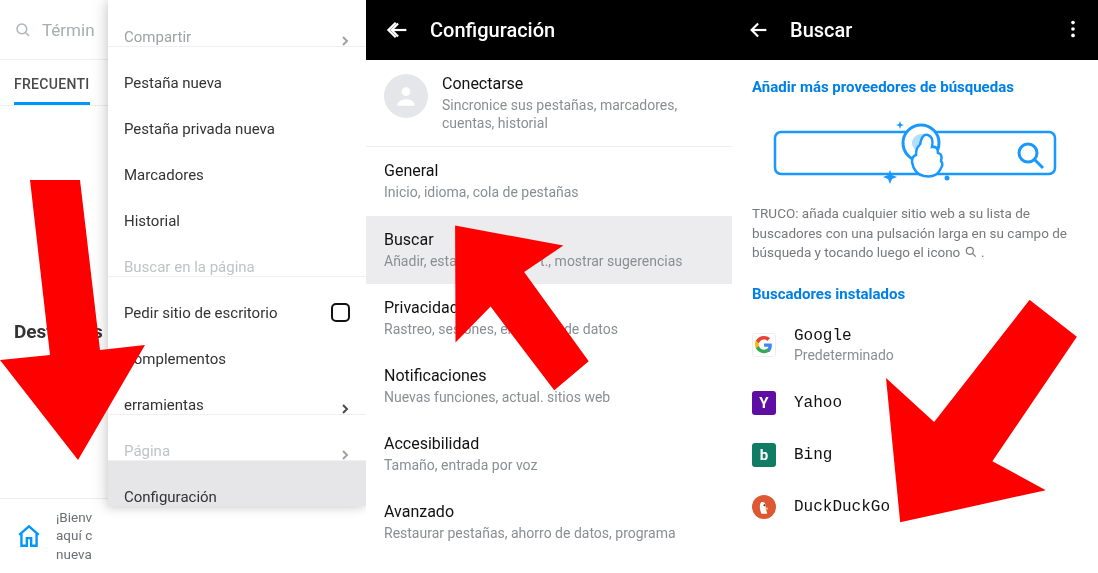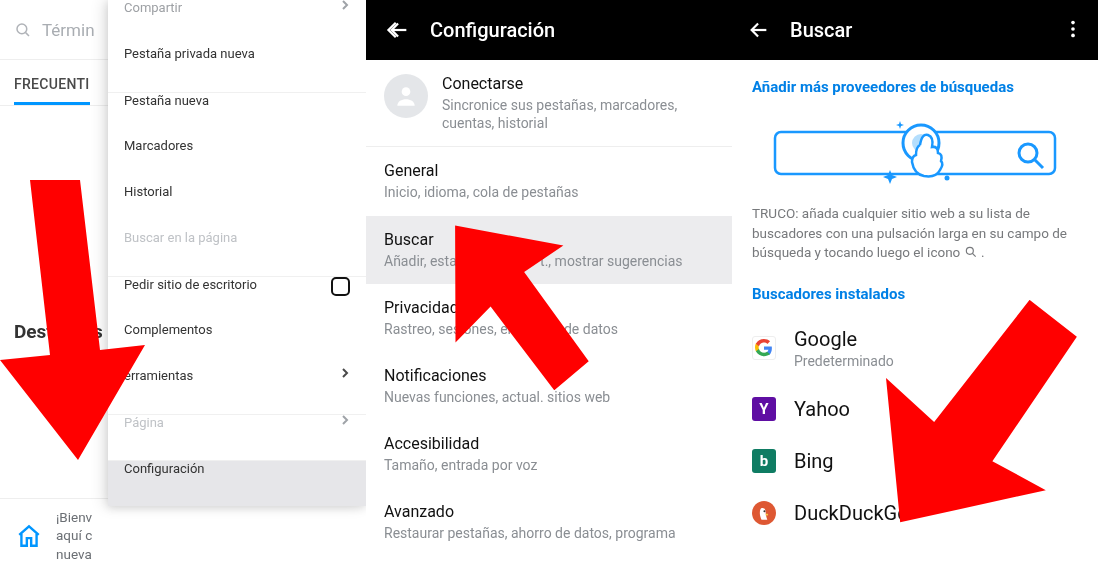--- a/index.html
+++ b/index.html
@@ -11,21 +11,21 @@
   .p1-search .q { width: 18px; height: 18px; margin-right: 10px; color: #b0b3b8; }
   .p1-search span { font-size: 17px; }
   .p1-tabs { height: 46px; display: flex; align-items: flex-end; padding: 0 14px; border-bottom: 1px solid #eee; }
   .p1-tabs-label { font-size: 14px; font-weight: 500; color: #4a4a4a; padding-bottom: 10px; border-bottom: 3px solid #0096ff; letter-spacing: 0.3px; }
   .p1-sectionlabel { padding: 24px 14px 10px; font-weight: 700; font-size: 19px; color: #333; }
   .p1-bottom { position: absolute; left: 0; bottom: 0; width: 100%; height: 74px; border-top: 1px solid #eee; display: flex; align-items: center; padding: 0 16px; gap: 14px; }
   .home-ico { width: 26px; height: 26px; color: #0096ff; }
   .p1-bottom-text { font-size: 13.5px; color: #6b6f74; line-height: 1.35; }
 
   .p1-menu { position: absolute; top: 0; right: 0; width: 258px; background: #fff; box-shadow: -4px 0 14px rgba(0,0,0,.12), 0 2px 8px rgba(0,0,0,.1); }
-  .mi { height: 46px; display: flex; align-items: flex-start; padding: 0 16px; font-size: 13px; color: #333; justify-content: space-between; }
+  .mi { height: 46px; display: flex; align-items: flex-end; padding: 0 16px; font-size: 15px; color: #333; justify-content: space-between; }
   .mi.disabled { color: #bfc2c6; }
   .mi.sep { border-top: 1px solid #f0f0f0; }
   .mi.selected { background: #e6e6e9; }
   .mi .chev { color: #9fa3a8; width: 10px; height: 10px; }
   .mi .chev.dark { color: #4a4a4a; }
   .mi .box { width: 19px; height: 19px; border: 2.5px solid #111; border-radius: 5px; }
   .p1-menu .top-item { color: #9ea1a5; }
 
   
   .appbar { height: 60px; background: #000; display: flex; align-items: center; padding: 0 16px; gap: 20px; color: #fff; }
@@ -38,21 +38,21 @@
   .connect-row { display: flex; gap: 14px; align-items: flex-start; padding: 14px 18px; }
   .avatar { width: 44px; height: 44px; border-radius: 50%; background: #e4e6e9; display: flex; align-items: center; justify-content: center; }
   .avatar svg { width: 26px; height: 26px; color: #fff; }
 
   
   .p3-linkhead { color: #0080e6; font-weight: 700; font-size: 15px; padding: 18px 20px 14px; }
   .p3-illus { display: flex; justify-content: center; padding: 0 0 14px; }
   .p3-tip { font-size: 13.5px; color: #77797c; line-height: 1.45; padding: 0 20px 18px; }
   .p3-section { color: #0080e6; font-weight: 700; font-size: 15px; padding: 4px 20px 10px; }
   .se-row { display: flex; align-items: center; gap: 18px; padding: 14px 20px; }
-  .se-row .name { font-size: 20px; color: #111; }
+  .se-row .name { font-size: 16px; color: #111; font-family: Liberation Mono, monospace; }
   .se-row .sub { font-size: 14px; color: #8a8e93; margin-top: 2px; }
   .se-ico { width: 24px; height: 24px; border-radius: 3px; display: flex; align-items: center; justify-content: center; color: #fff; font-weight: 700; font-size: 15px; }
   .se-ico.google { background:#fff; border:1px solid #eee; }
   .se-ico.yahoo { background:#5f0ea3; }
   .se-ico.bing { background:#0f7c63; }
   .se-ico.ddg { background:#de5833; border-radius:50%; }
   .more-dots { position:absolute; right:14px; top:18px; color:#fff; }
 
   
   .arrow { position: absolute; pointer-events: none; }
@@ -88,25 +88,25 @@
     </div>
   </div>
 
   <div class="p1-menu">
     <div class="mi top-item disabled">
       <span>Compartir</span>
       <svg class="chev" viewBox="0 0 10 10" fill="none" stroke="currentColor" stroke-width="2">
           <path d="M3 1 L7 5 L3 9"></path>
         </svg>
     </div>
-    <div class="mi">
-        <span>Pestaña privada nueva</span>
-      </div>
     <div class="mi sep">
         <span>Pestaña nueva</span>
+      </div>
+    <div class="mi">
+        <span>Pestaña privada nueva</span>
       </div>
     <div class="mi">
         <span>Marcadores</span>
       </div>
     <div class="mi">
         <span>Historial</span>
       </div>
     <div class="mi disabled">
         <span>Buscar en la página</span>
       </div>

